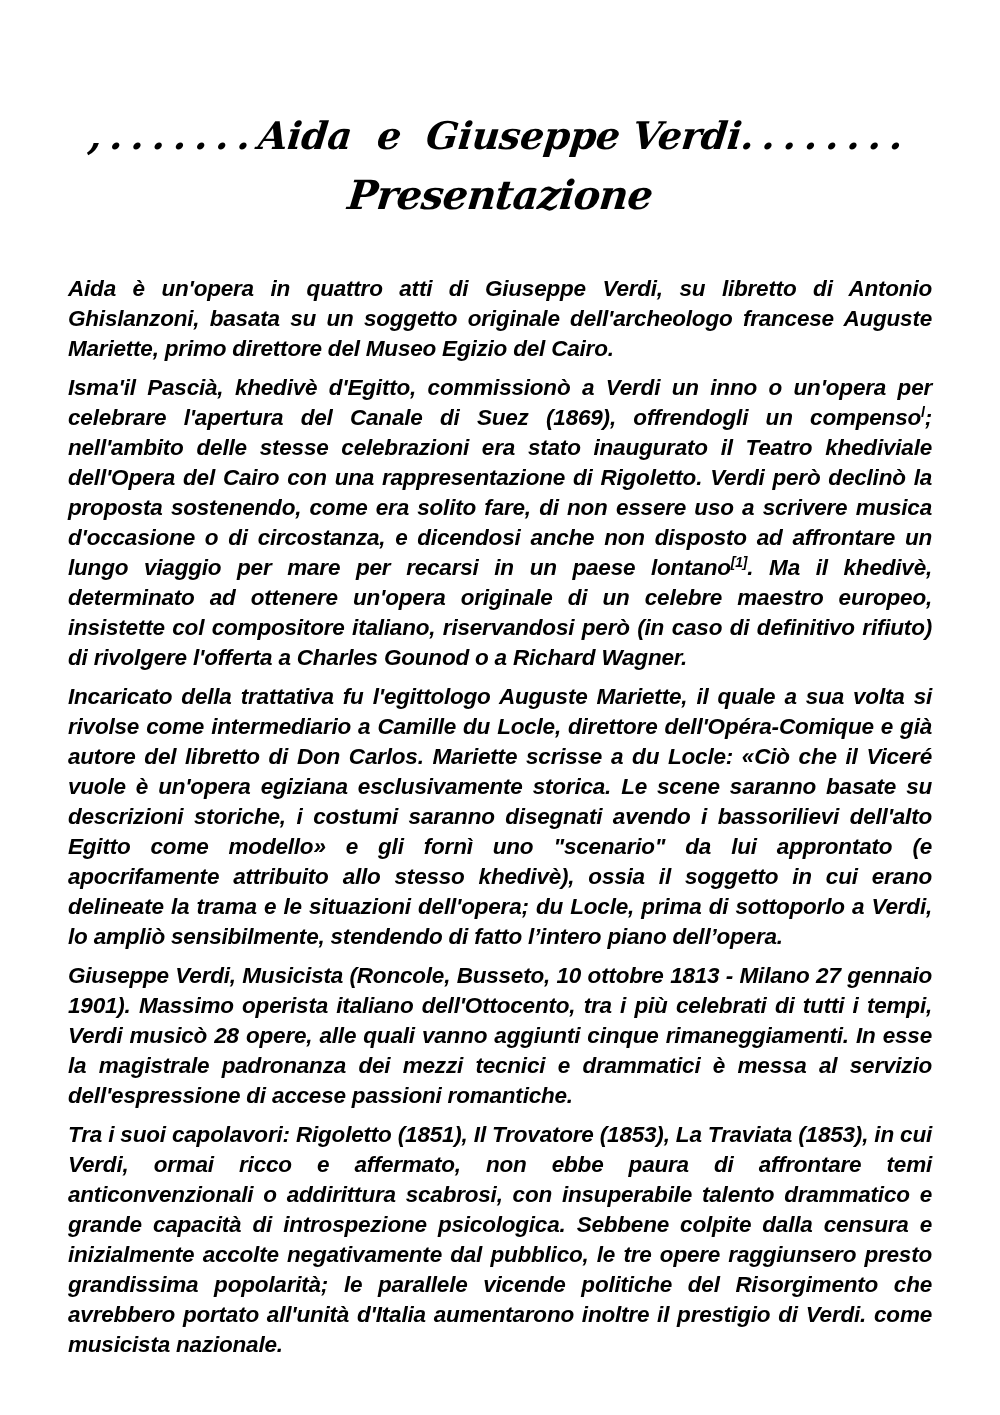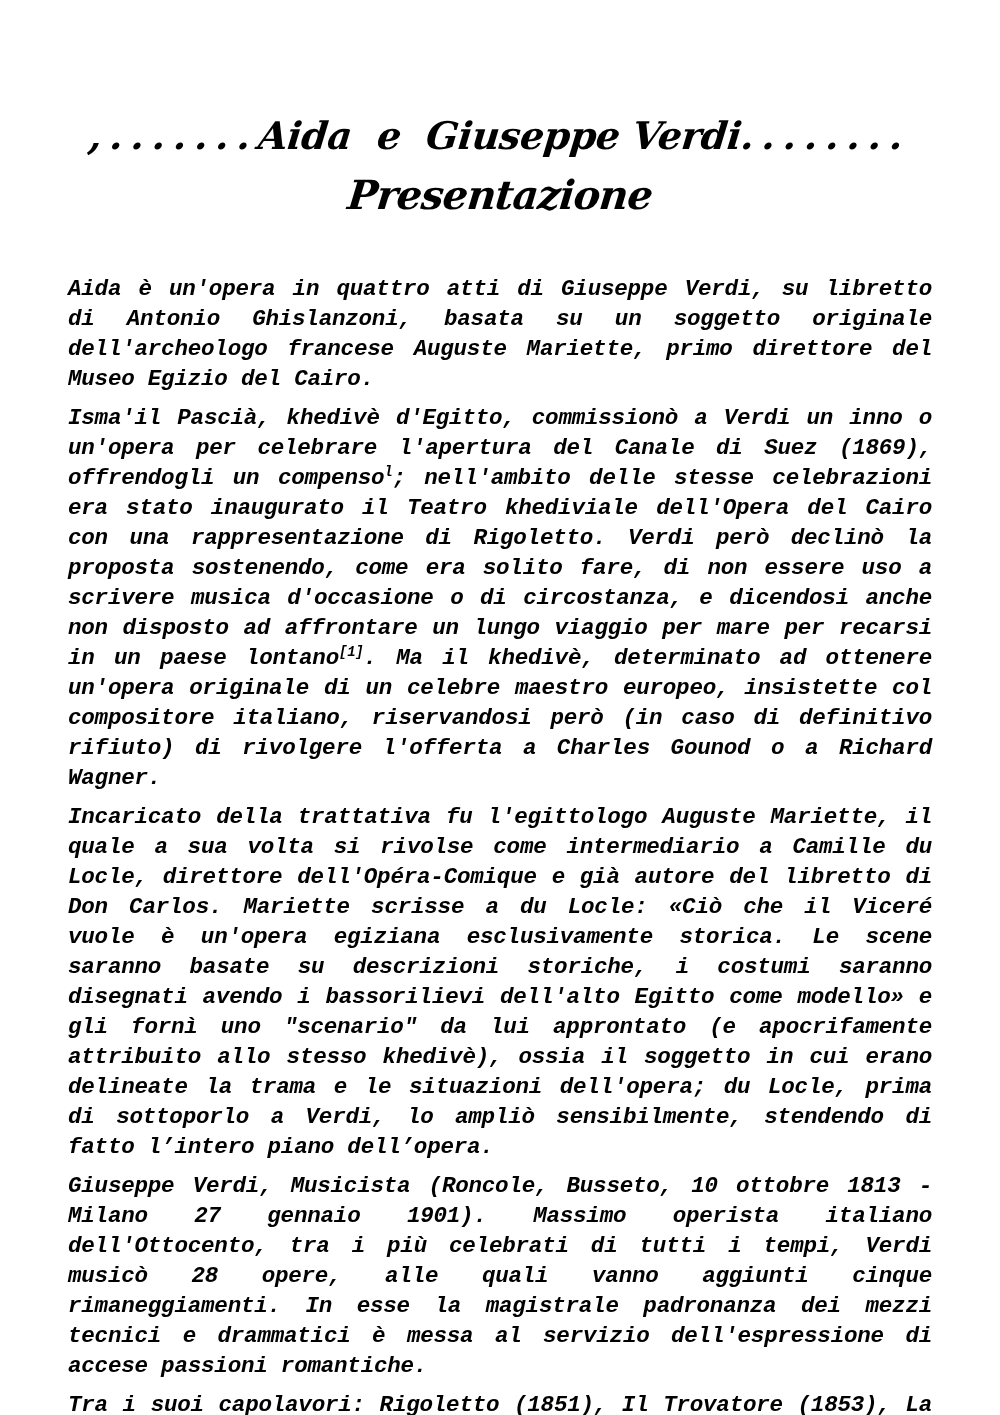--- a/index.html
+++ b/index.html
@@ -44,21 +44,21 @@
     font-size: 40px;
     line-height: 1.15;
     transform: skewX(-6deg);
     letter-spacing: -1px;
   }
   .article {
     margin: 56px 68px 0 68px;
     width: 864px;
   }
   .article p {
-    font-family: Liberation Mono, monospace;
+    font-family: Liberation Sans, sans-serif;
     font-style: italic;
     font-weight: bold;
     font-size: 22.5px;
     line-height: 30px;
     letter-spacing: -0.2px;
     text-align: justify;
     margin: 0 0 9px 0;
   }
   .article p sup {
     font-size: 0.62em;

